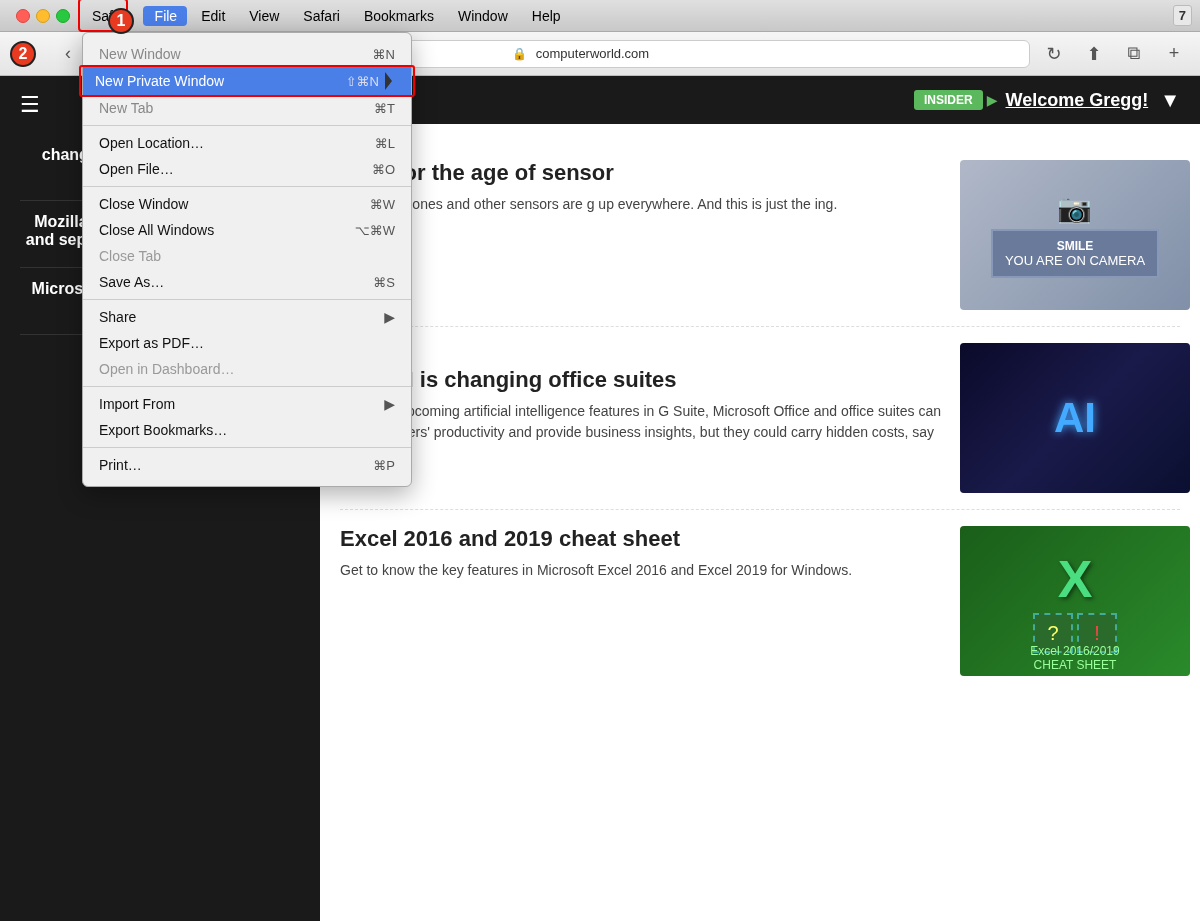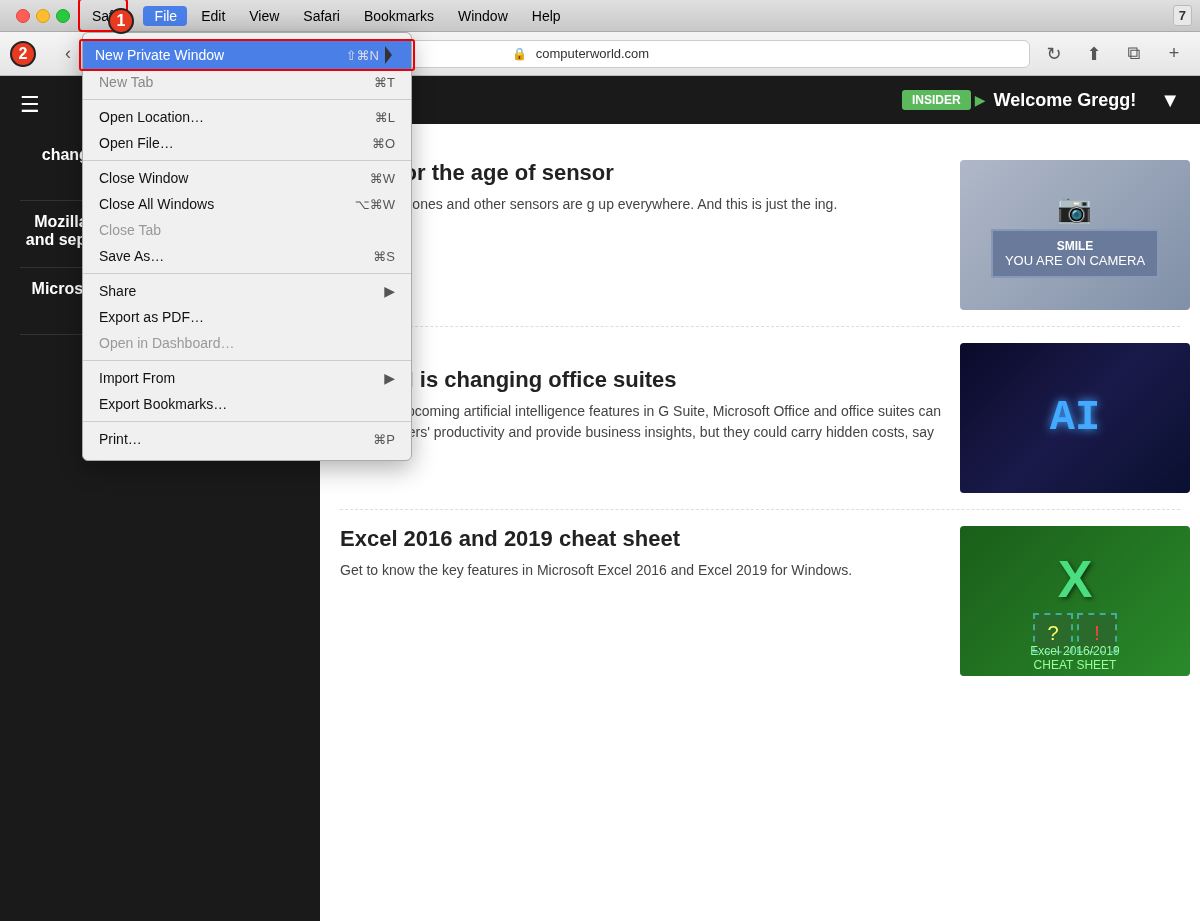--- a/index.html
+++ b/index.html
@@ -64,21 +64,21 @@
     }
     .site-header {
       background: #1a1a1a; color: white; padding: 10px 20px;
       display: flex; align-items: center; justify-content: flex-end; height: 48px;
     }
     .insider-badge {
       background: #5cb85c; color: white; padding: 3px 10px; font-size: 12px;
       font-weight: bold; border-radius: 3px; margin-right: 4px;
     }
     .insider-arrow { color: #5cb85c; font-size: 14px; margin-right: 8px; }
-    .welcome-text { font-size: 18px; font-weight: bold; margin-right: 24px; }
+    .welcome-text { font-size: 18px; font-weight: bold; margin-right: 12px; text-decoration: underline; }
     .chevron-down { font-size: 20px; }
 
     .articles-list { padding: 20px; }
     .article-row {
       display: flex; gap: 16px; padding: 16px 0; border-bottom: 1px dashed #ddd;
     }
     .article-row:last-child { border-bottom: none; }
     .article-text { flex: 1; }
     .article-text h2 { font-size: 22px; font-weight: bold; color: #222; margin-bottom: 8px; }
     .article-text p { font-size: 14px; color: #444; line-height: 1.5; }
@@ -260,21 +260,21 @@
 
       <div class="article-row">
         <div class="article-text">
           <span class="insider-tag">INSIDER</span>
           <h2>How AI is changing office suites</h2>
           <p>New and upcoming artificial intelligence features in G Suite, Microsoft Office and office suites can boost workers' productivity and provide business insights, but they could carry hidden costs, say experts.</p>
         </div>
         <div class="article-img-container">
           <div class="article-img">
             <div class="img-ai">
-              <span style="font-size: 42px; color: #4af; font-weight: bold; text-shadow: 0 0 10px #4af; font-family: Liberation Mono, monospace;">AI</span>
+              <span style="font-size: 42px; color: #4af; font-weight: bold; text-shadow: 0 0 10px #4af;">AI</span>
             </div>
           </div>
         </div>
       </div>
 
       <div class="article-row">
         <div class="article-text">
           <h2>Excel 2016 and 2019 cheat sheet</h2>
           <p>Get to know the key features in Microsoft Excel 2016 and Excel 2019 for Windows.</p>
         </div>
@@ -297,20 +297,24 @@
 
 <div class="dropdown-overlay">
 
   <div class="step-1">1</div>
 
   <div class="file-outline"></div>
 
   <div class="file-menu-dropdown">
 
     <div class="menu-section">
+      <div class="menu-item menu-item-gray">
+        <span>New Window</span>
+        <span class="menu-item-shortcut">⌘N</span>
+      </div>
       <div class="menu-item new-private" style="position:relative;">
         <span>New Private Window</span>
         <span style="display:flex;align-items:center;">
           <span class="menu-item-shortcut">⇧⌘N</span>
           <span class="menu-cursor"></span>
         </span>
 
         <div style="position:absolute;top:-2px;left:-4px;right:-4px;bottom:-2px;border:2px solid #e00;border-radius:3px;pointer-events:none;"></div>
       </div>
       <div class="menu-item menu-item-gray">

